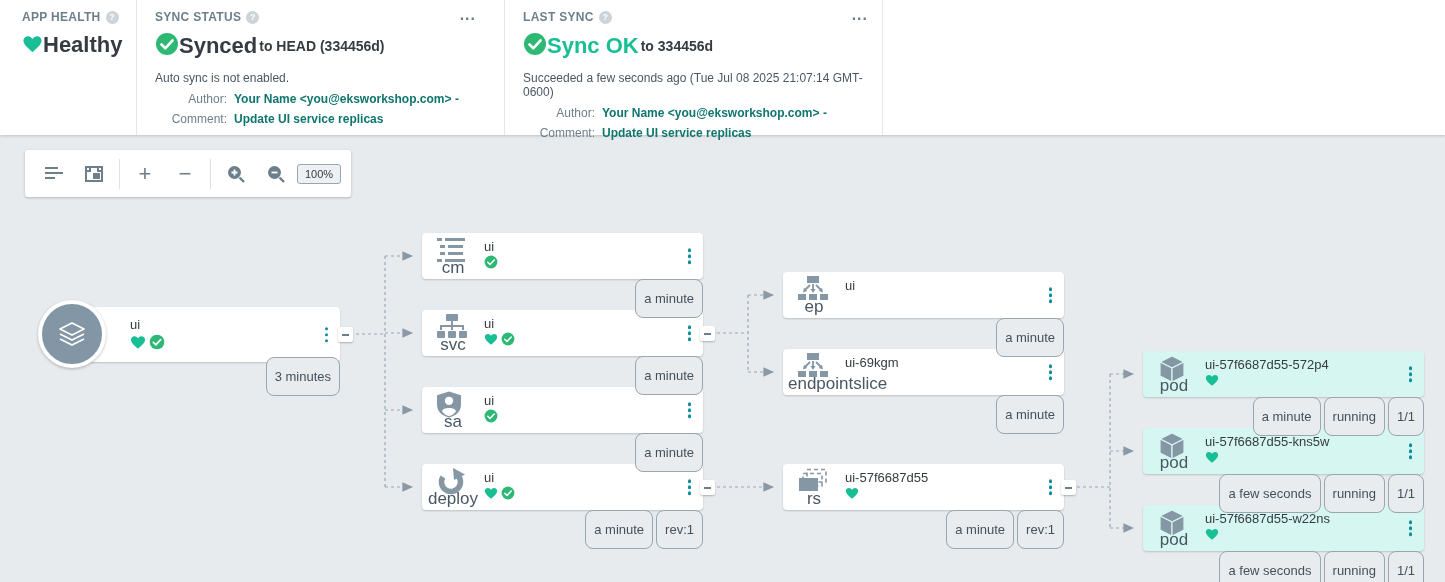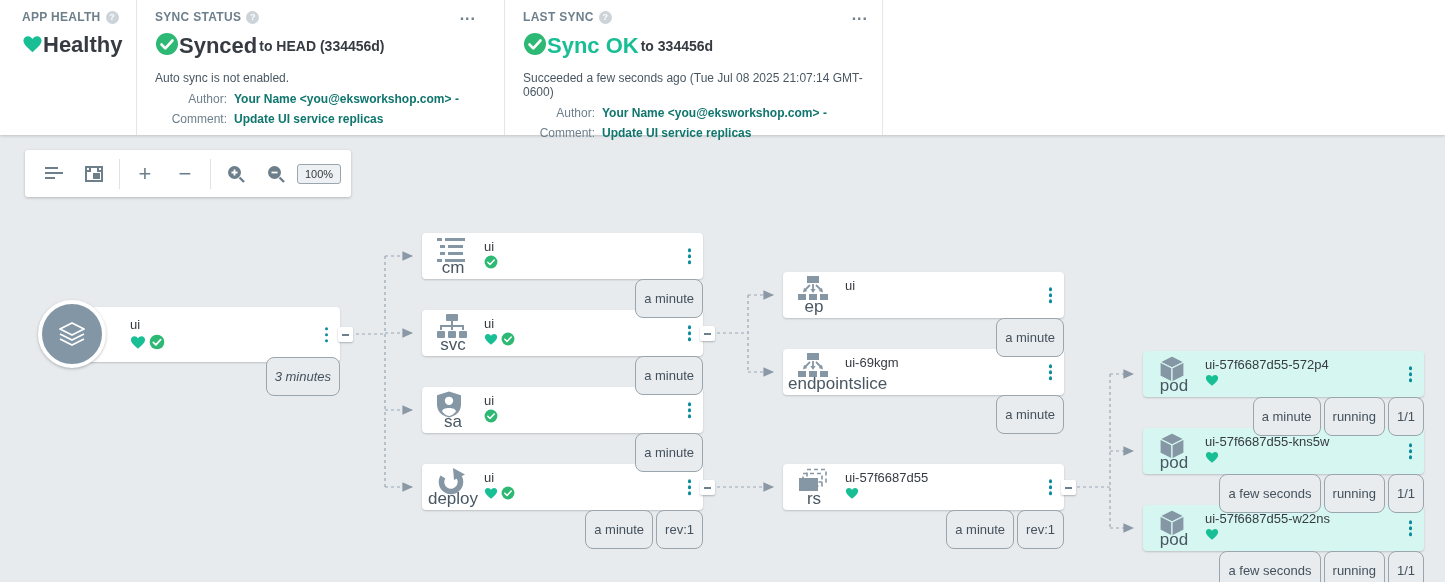--- a/index.html
+++ b/index.html
@@ -246,21 +246,21 @@
         <i></i>
       </div>
   </div>
   <div class="app-circle">
     <svg width="36" height="36" viewBox="0 0 36 36" fill="none" stroke="#fff" stroke-width="1.8" stroke-linejoin="round">
         <path d="M18 7 L30 13 L18 19 L6 13 Z"></path>
         <path d="M6 18 L18 24 L30 18"></path>
         <path d="M6 23 L18 29 L30 23"></path>
       </svg>
   </div>
-  <div class="chips" style="right:1105px; top:222px;font-style:italic;">
+  <div class="chips" style="right:1105px; top:222px;">
     <span class="chip">3 minutes</span>
   </div>
   <div class="handle" style="left:338px; top:192px;">
       <i></i>
     </div>
 
   <div class="node" style="left:422px; top:98px;">
     <div class="nicon">
       <svg width="30" height="26" viewBox="0 0 30 26" fill="#8596a5">
           <rect x="0" y="1" width="5" height="3"></rect>

